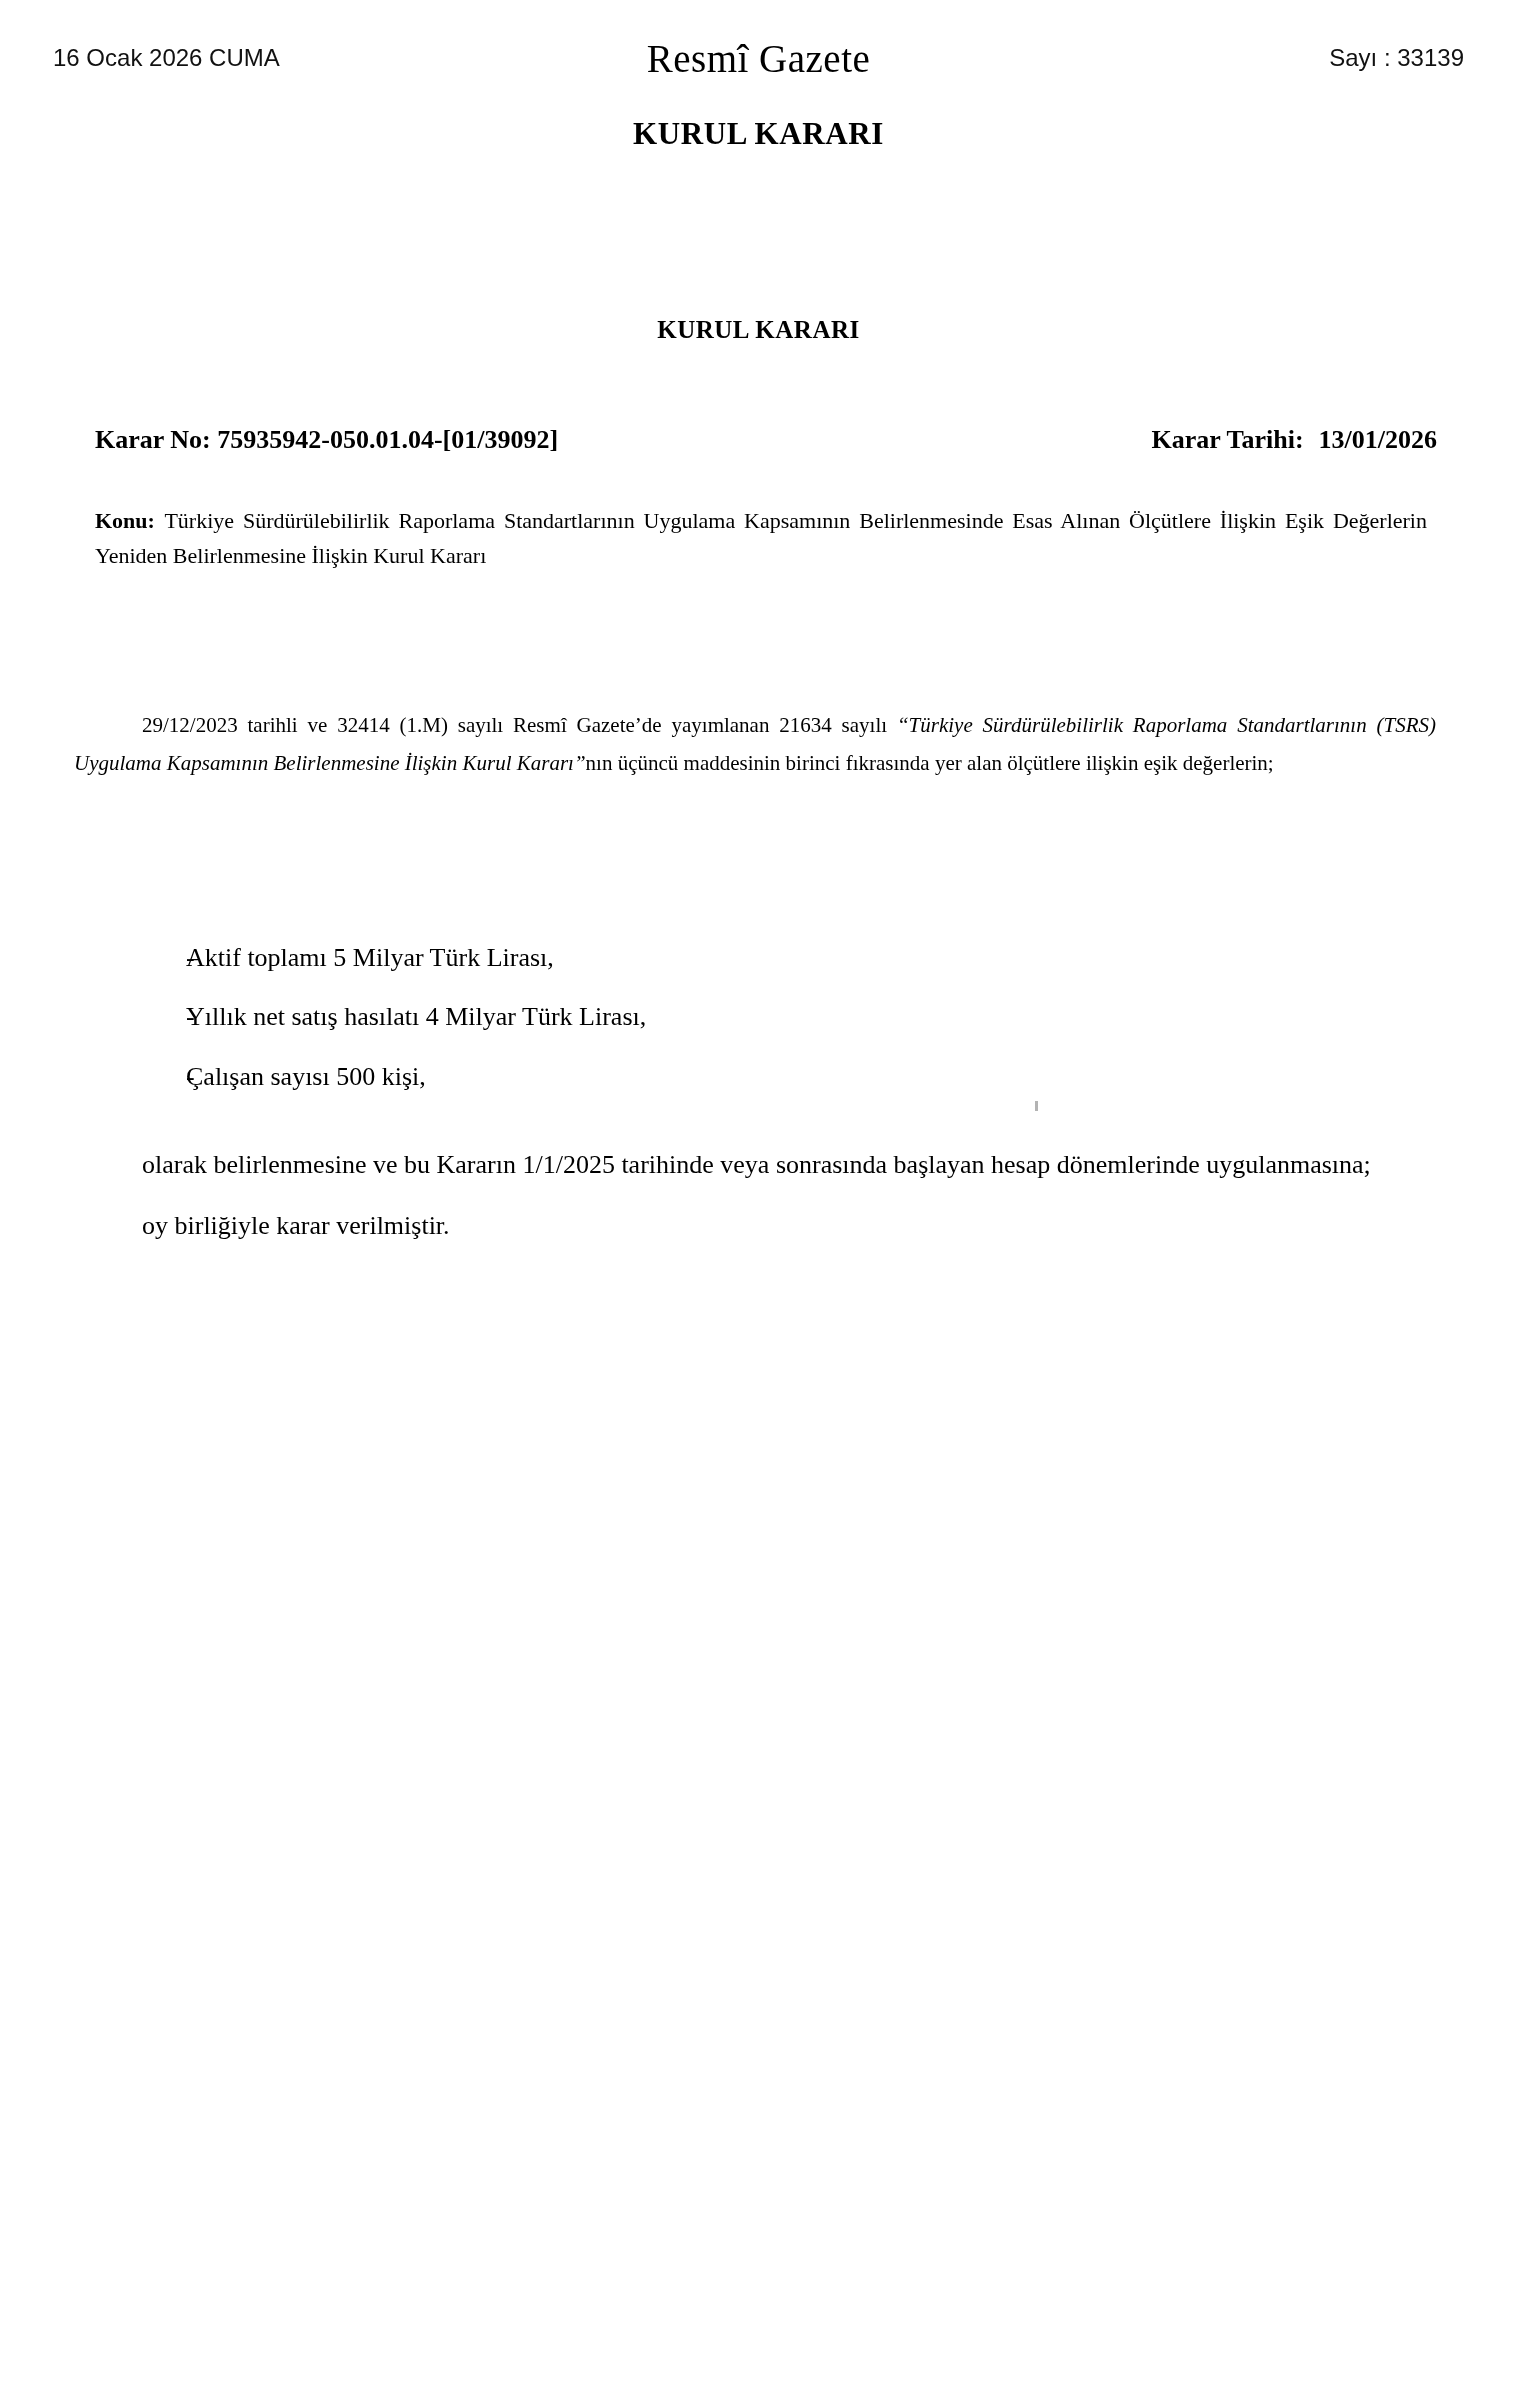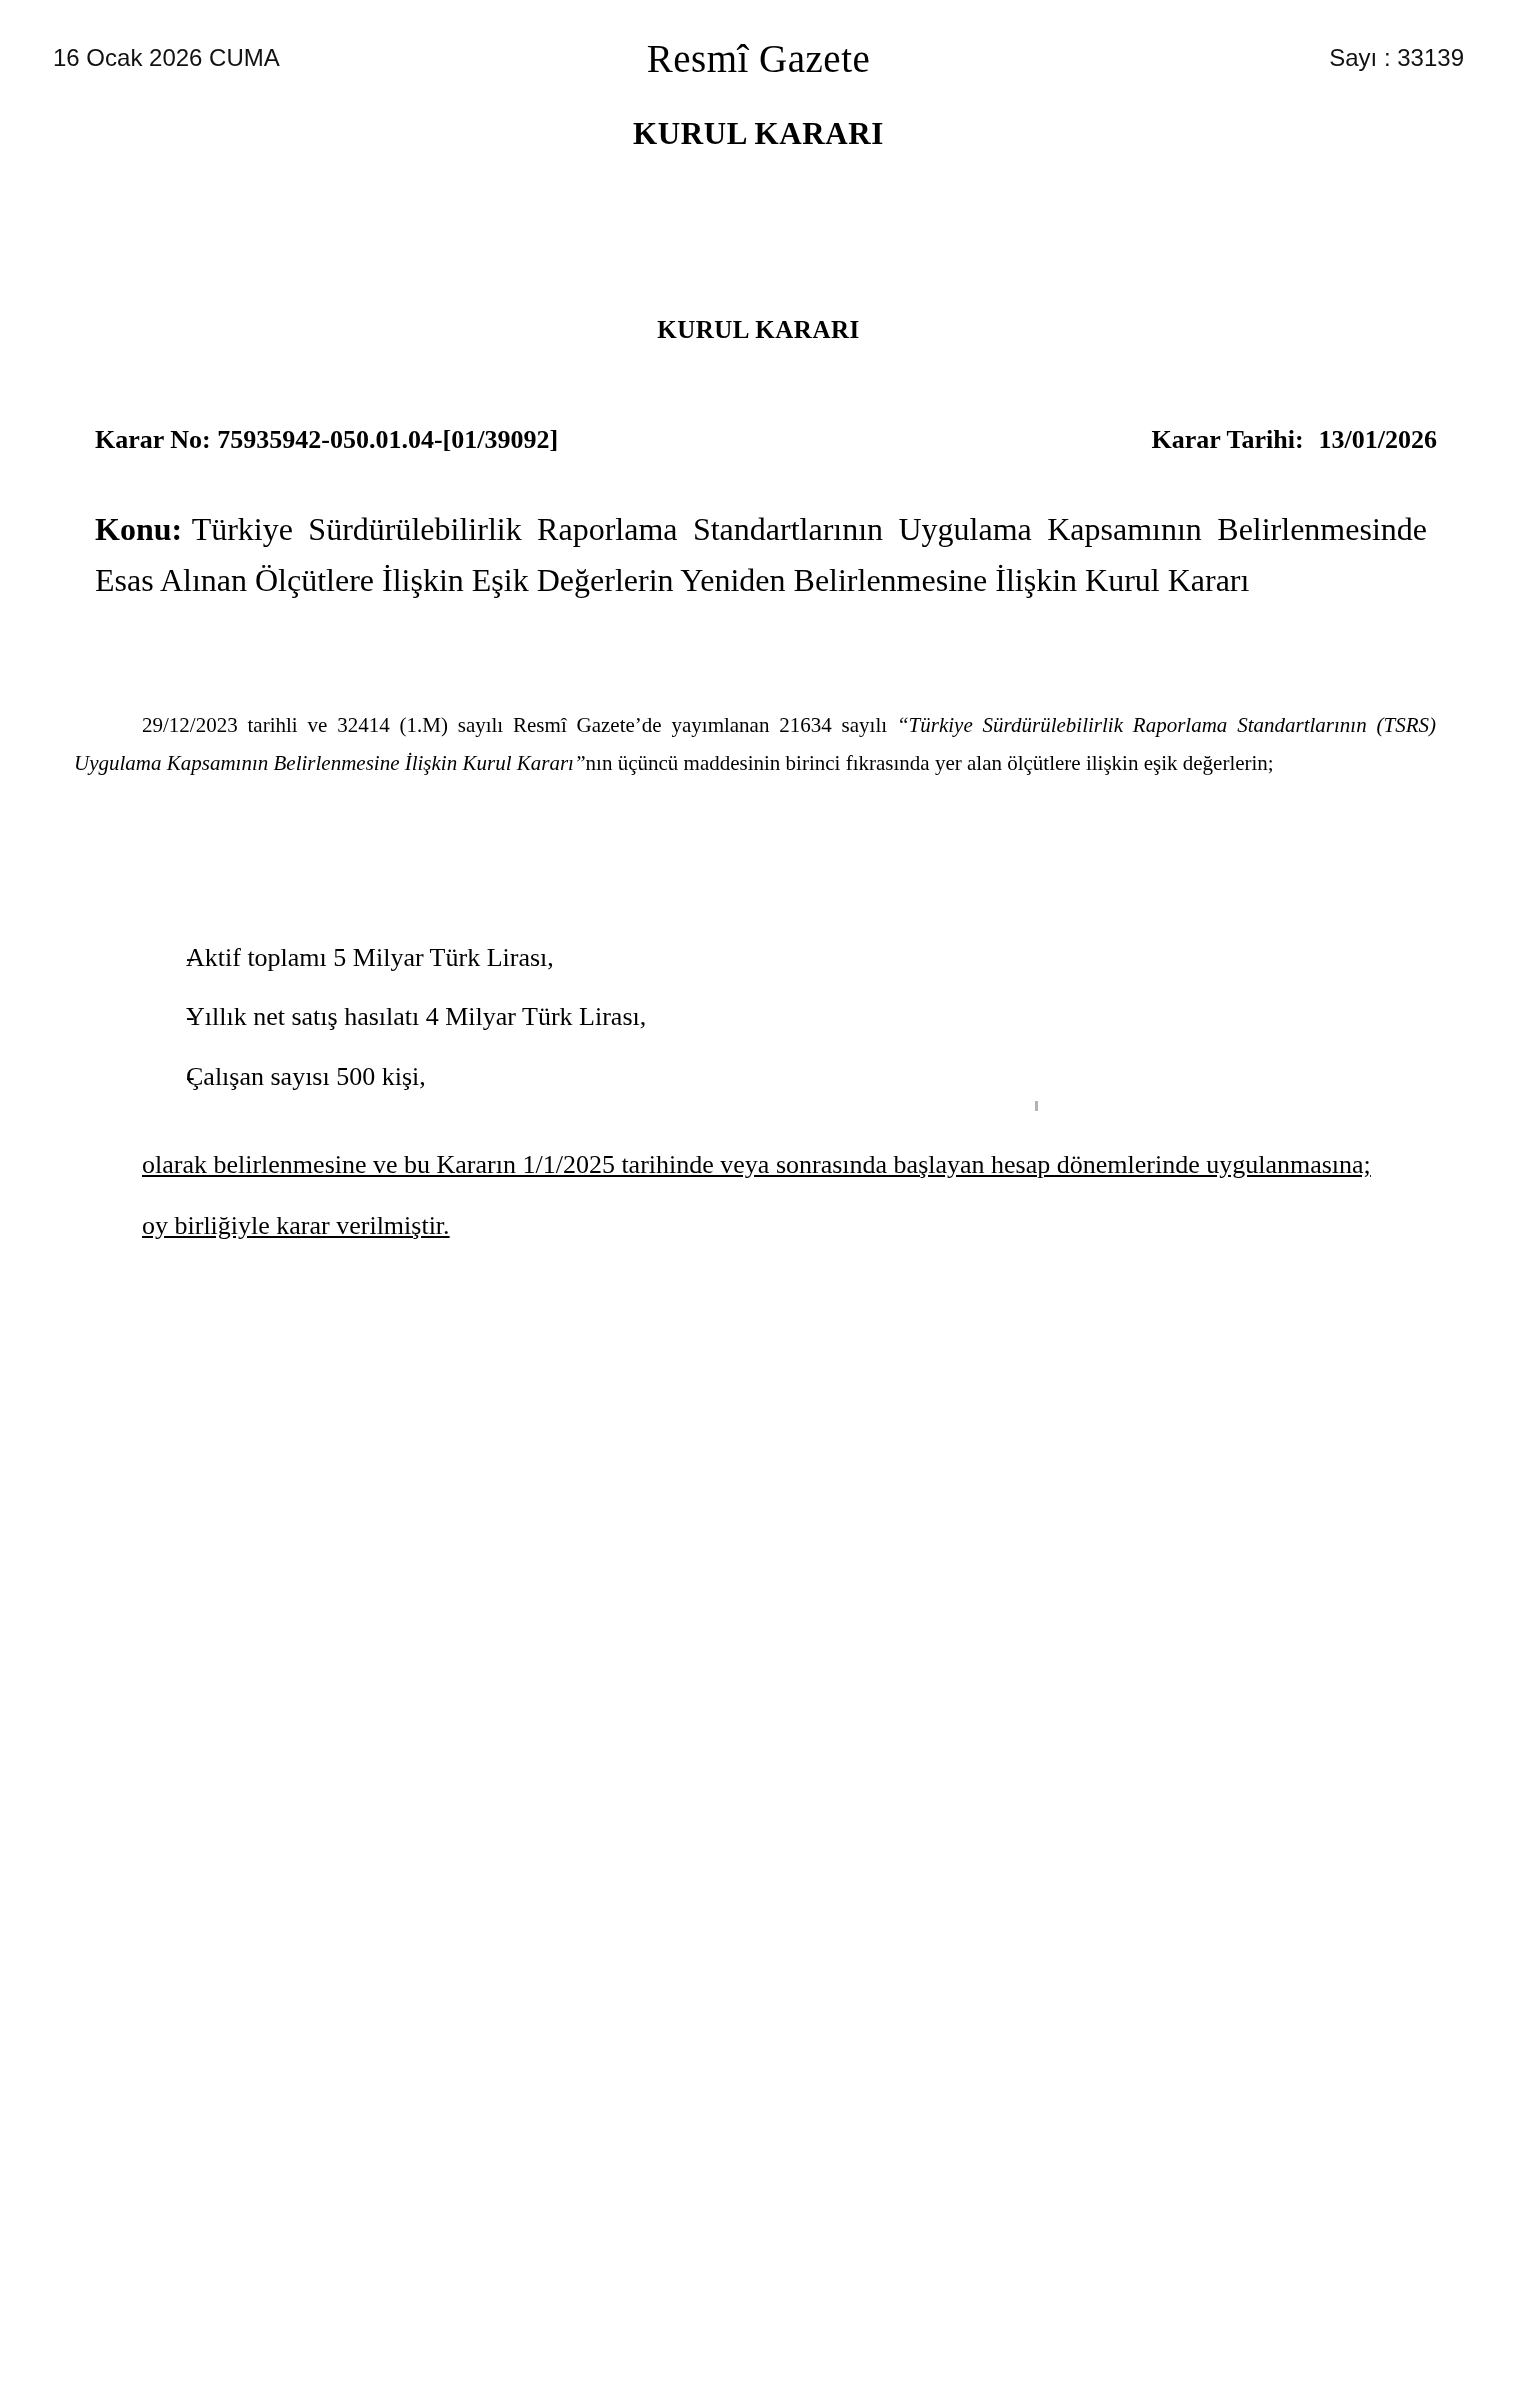--- a/index.html
+++ b/index.html
@@ -107,21 +107,21 @@
   .decision-meta .meta-right .meta-value {
     margin-left: 15px;
   }
 
   
   .subject-block {
     position: absolute;
     top: 504px;
     left: 95px;
     width: 1332px;
-    font-size: 32px;
+    font-size: 22px;
     line-height: 1.58;
     text-align: justify;
     text-justify: inter-word;
   }
   .subject-block .subject-label {
     font-weight: bold;
     margin-right: 9.5px;
   }
 
   
@@ -175,21 +175,20 @@
     top: 1141px;
     left: 74px;
     width: 1362px;
     font-size: 26px;
     line-height: 1.82;
     text-align: justify;
     text-justify: inter-word;
   }
   .closing-block p {
     margin: 0 0 13.3px 0;
-    text-decoration: underline;
   }
   .closing-block p.indent {
     text-indent: 68px;
   }
   .closing-block p.last {
     text-align: left;
   }
 
   
   .speck {

